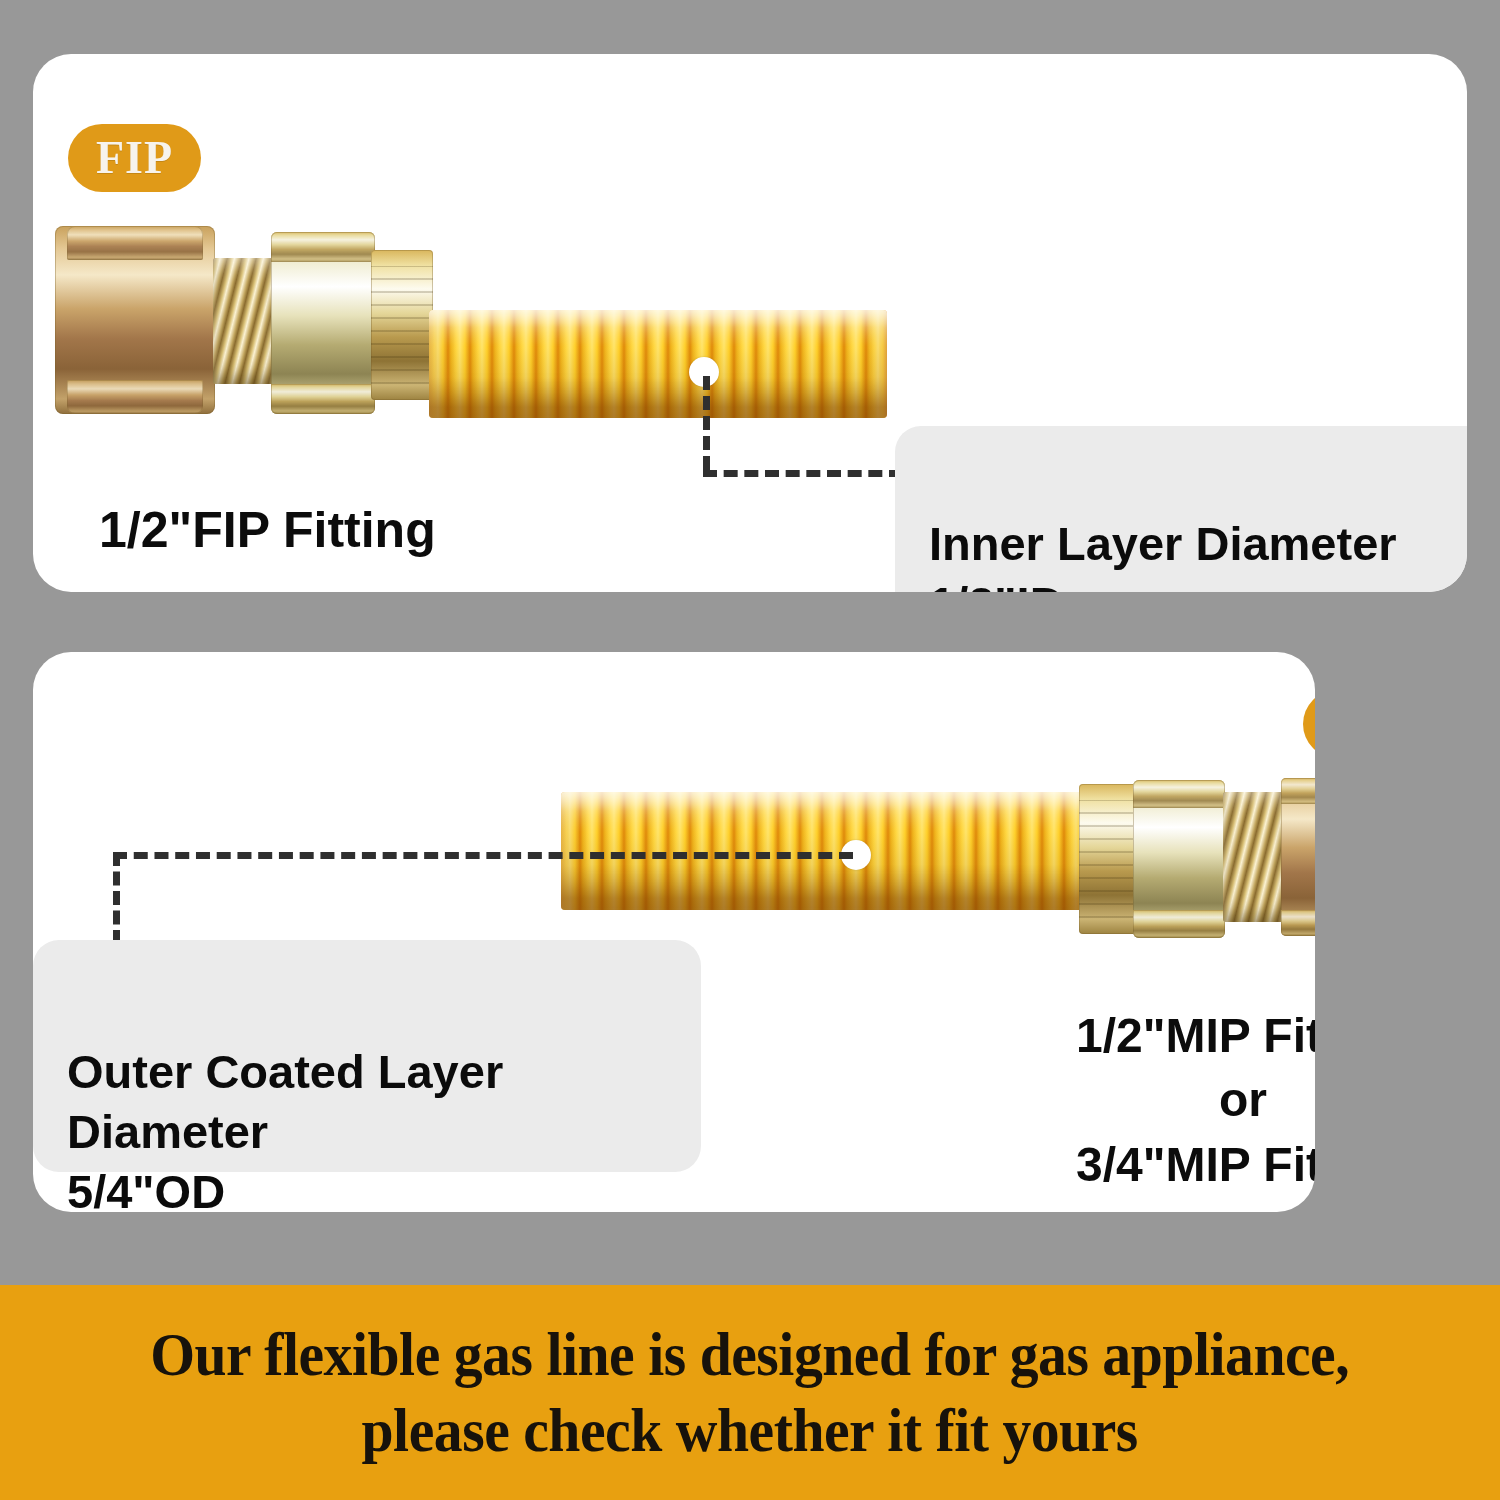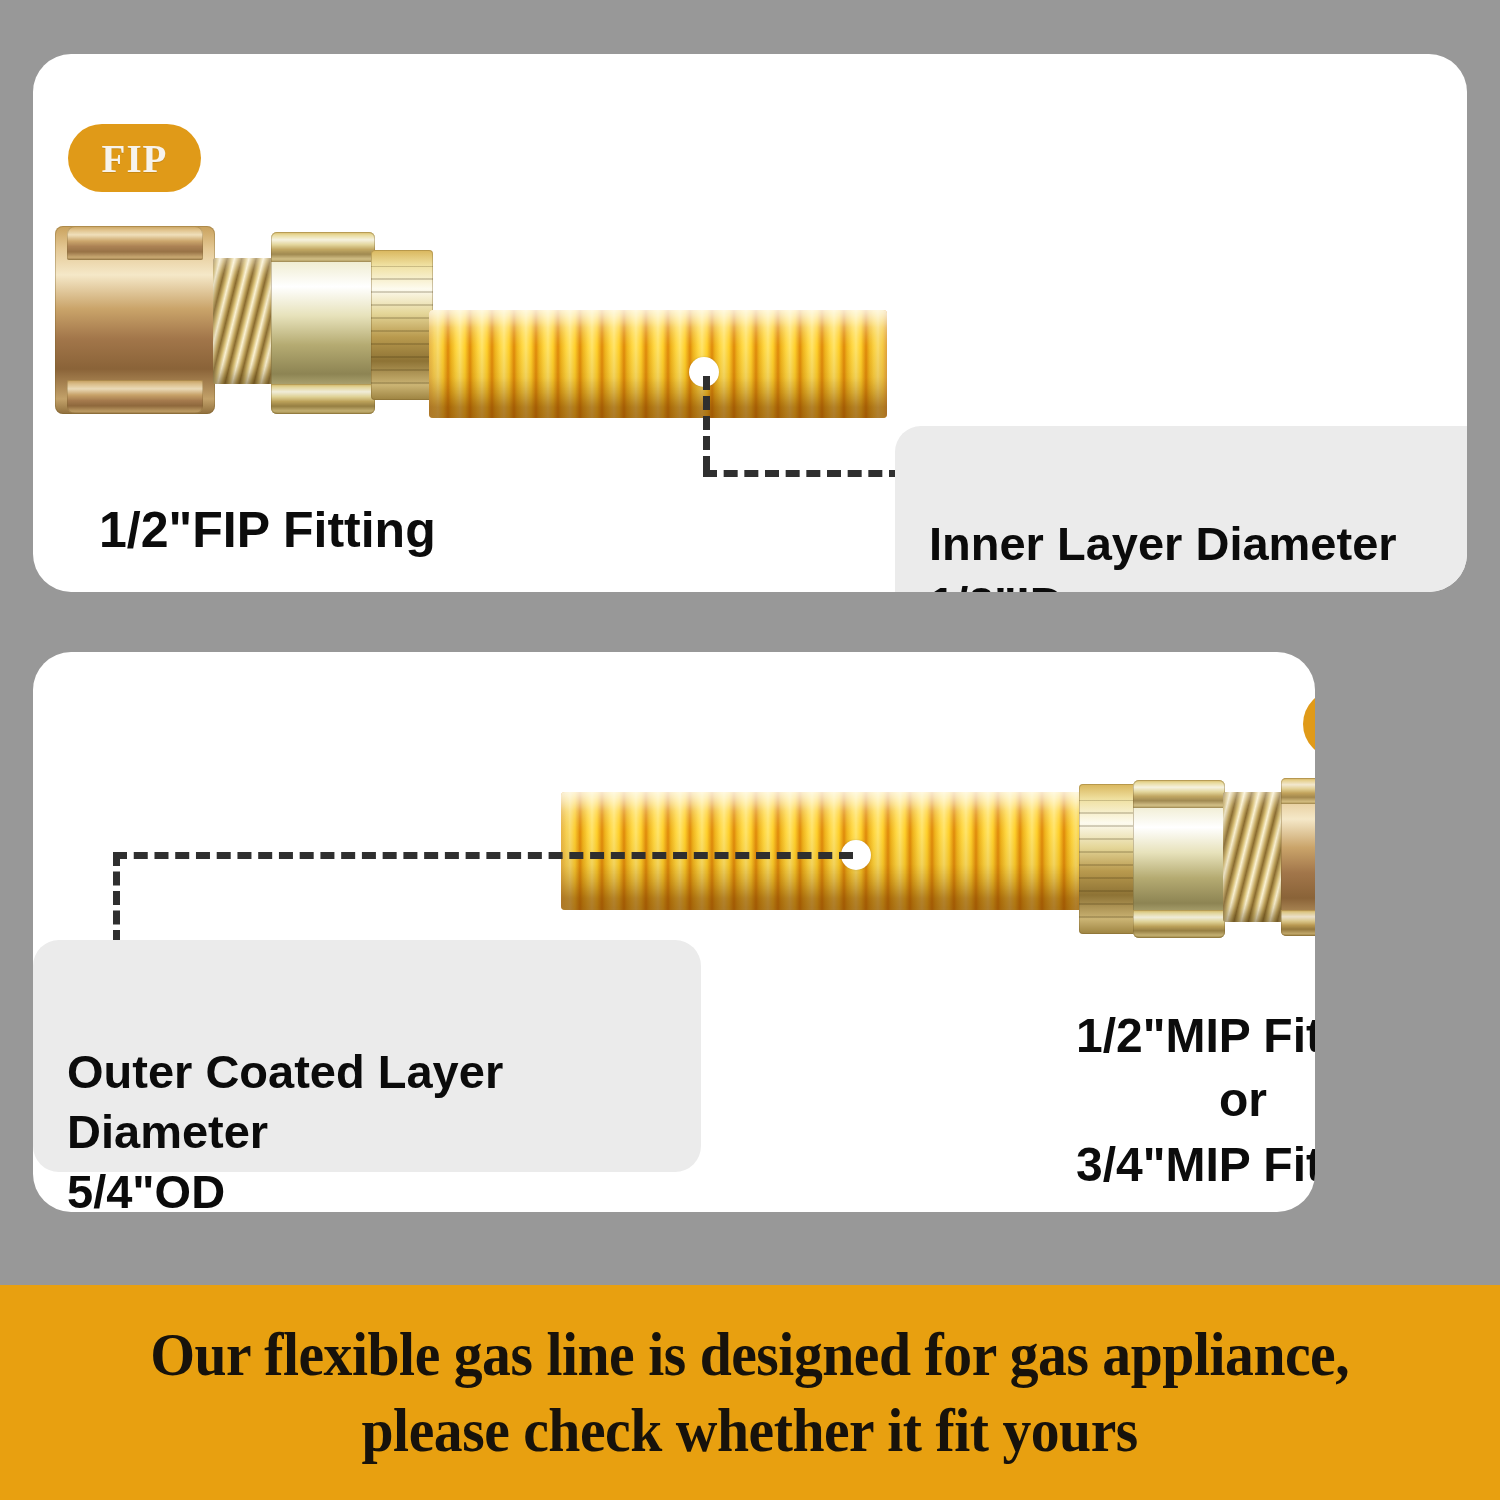--- a/index.html
+++ b/index.html
@@ -23,21 +23,21 @@
   #card-mip{left:33px;top:652px;width:1282px;height:560px;}
 
   
   .badge{
     position:absolute;
     background:#E09A18;
     border-radius:999px;
     color:#f7f3ec;
     font-family:"Liberation Serif", serif;
     font-weight:700;
-    font-size:39px;
+    font-size:46px;
     line-height:1;
     display:flex;
     align-items:center;
     justify-content:center;
     letter-spacing:1px;
     text-shadow:0 1px 0 rgba(0,0,0,.12);
   }
   #badge-fip{left:35px;top:70px;width:133px;height:68px;}
   #badge-mip{left:1270px;top:38px;width:133px;height:68px;}
 

